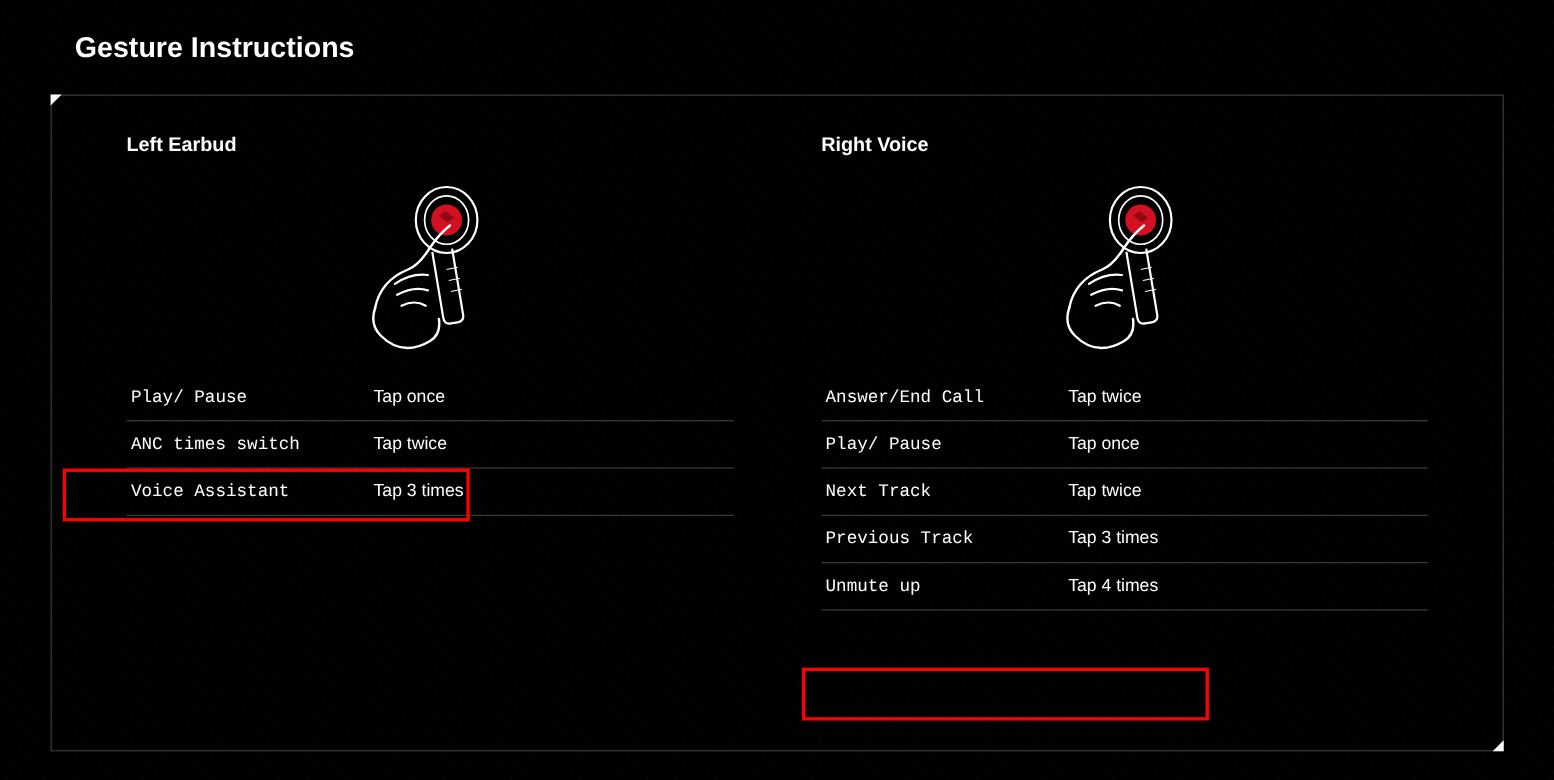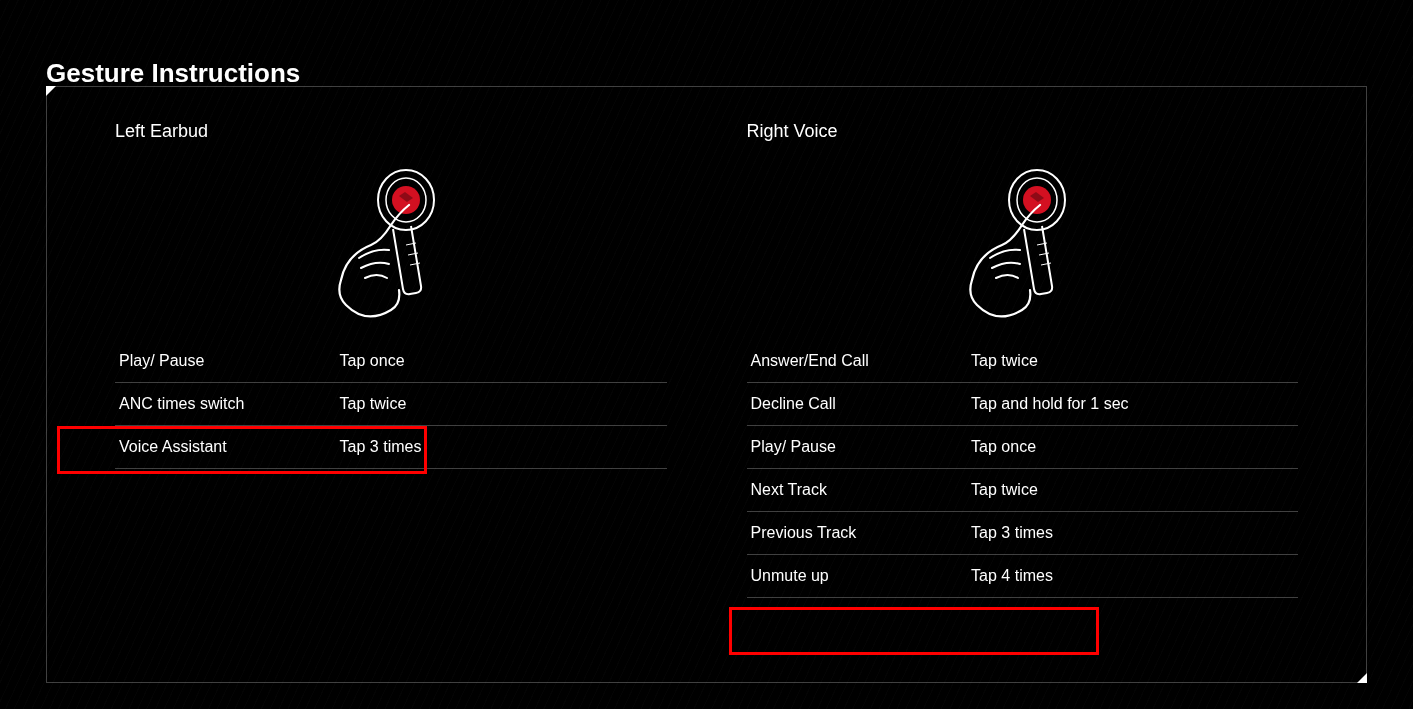--- a/index.html
+++ b/index.html
@@ -20,22 +20,21 @@
     color: #ffffff;
     font-family: "Segoe UI", Arial, sans-serif;
     width: 1413px;
     height: 709px;
     position: relative;
     overflow: hidden;
   }
   .page-title {
     font-size: 26px;
     font-weight: 700;
-    padding: 28px 0 0 46px;
-    margin-top: 30px;
+    padding: 28px 0 0 68px;
   }
   .panel {
     position: absolute;
     top: 86px;
     left: 46px;
     right: 46px;
     bottom: 26px;
     border: 1px solid rgba(255,255,255,0.25);
   }
   
@@ -62,21 +61,21 @@
     display: flex;
     height: 100%;
     padding: 34px 28px 20px 28px;
   }
   .col {
     flex: 1;
     padding: 0 40px;
   }
   .col-title {
     font-size: 18px;
-    font-weight: 400;
+    font-weight: 700;
     margin-bottom: 18px;
   }
   .earbud-illustration {
     width: 160px;
     height: 160px;
     margin: 0 auto 20px auto;
     display: block;
   }
   .gesture-table {
     width: 100%;
@@ -85,20 +84,21 @@
   .gesture-table tr {
     border-bottom: 1px solid rgba(255,255,255,0.25);
   }
   .gesture-table td {
     padding: 12px 4px;
     font-size: 16px;
     vertical-align: middle;
   }
   .gesture-table td:first-child {
     width: 40%;
+    font-family: Liberation Mono, monospace;
   }
   .highlight-box {
     position: absolute;
     border: 3px solid #ff0000;
     pointer-events: none;
   }
   .highlight-left {
     top: 426px;
     left: 57px;
     width: 370px;
@@ -179,24 +179,20 @@
         <path d="M54 118 q12 -6 22 0" fill="none" stroke="#ffffff" stroke-width="2" stroke-linecap="round"></path>
       </svg>
 
       <table class="gesture-table">
         <tbody>
             <tr>
           <td>Answer/End Call</td>
           <td>Tap twice</td>
         </tr>
         <tr>
-          <td>Decline Call</td>
-          <td>Tap and hold for 1 sec</td>
-        </tr>
-        <tr>
           <td>Play/ Pause</td>
           <td>Tap once</td>
         </tr>
         <tr>
           <td>Next Track</td>
           <td>Tap twice</td>
         </tr>
         <tr>
           <td>Previous Track</td>
           <td>Tap 3 times</td>

